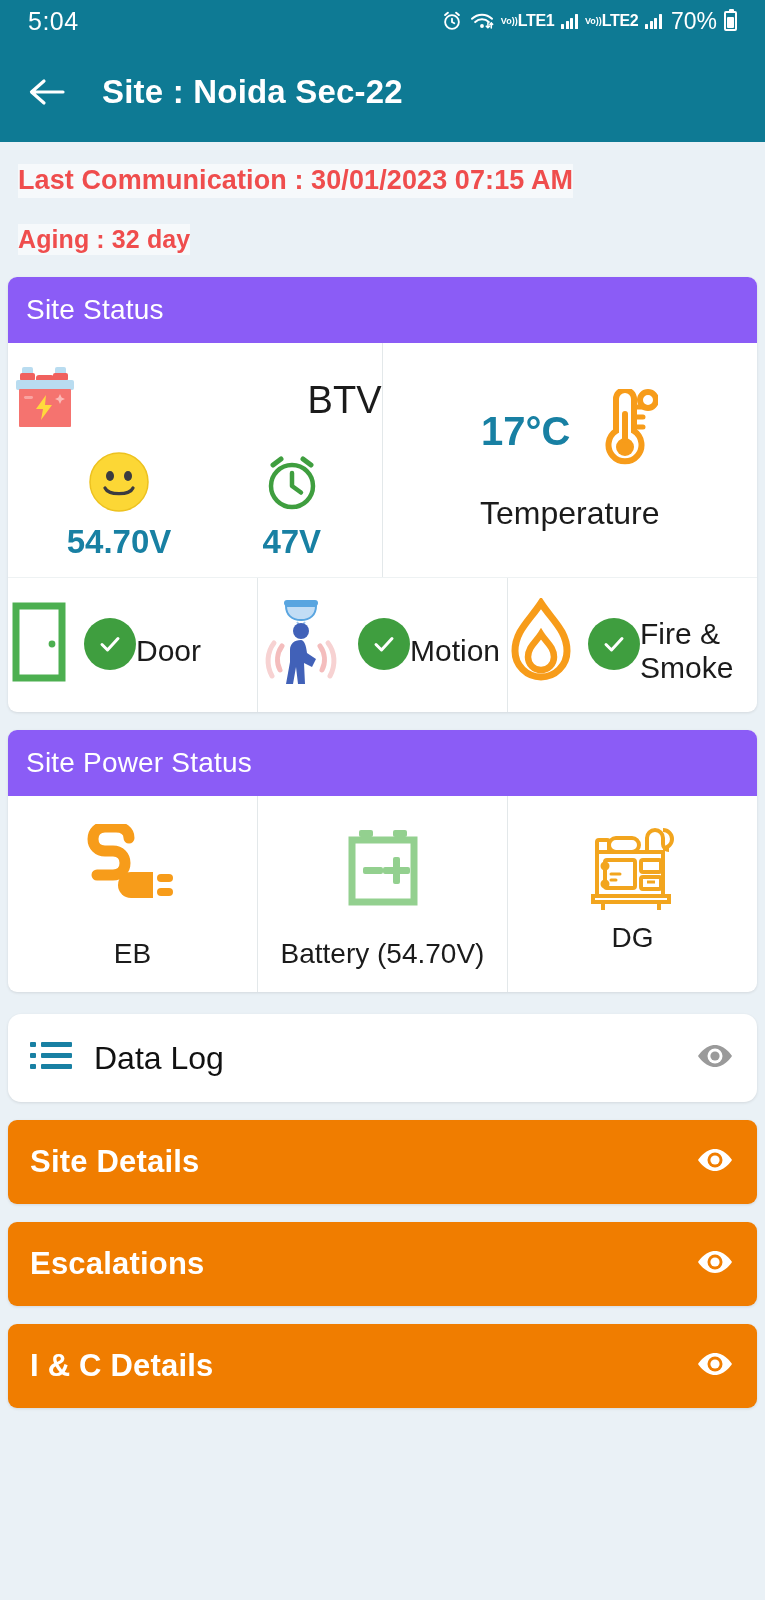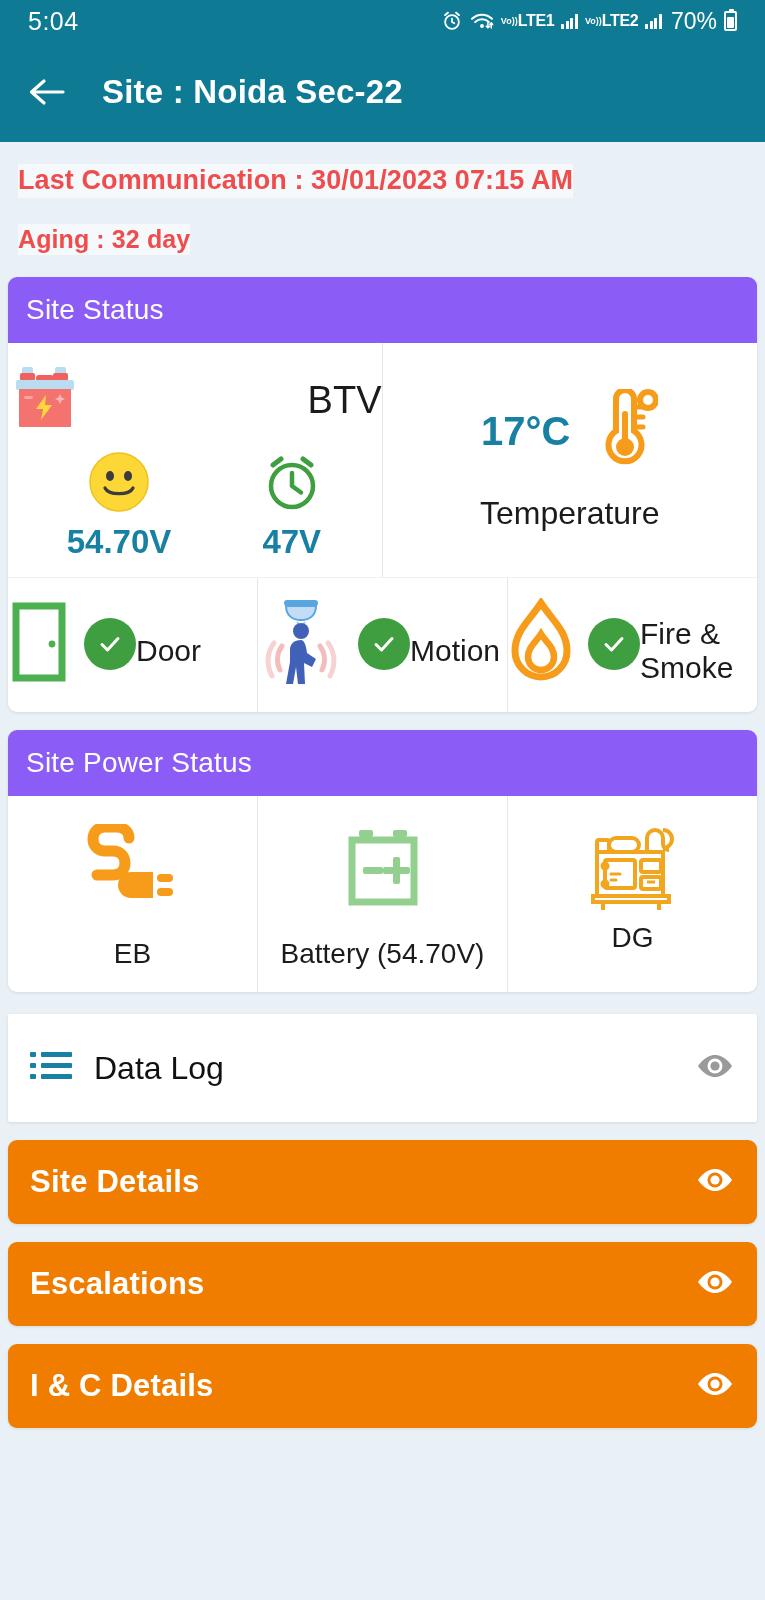--- a/index.html
+++ b/index.html
@@ -87,23 +87,23 @@
   
   .power{ display:flex; }
   .power-cell{ flex:1; padding:24px 0 22px 0; display:flex; flex-direction:column; align-items:center; }
   .power-cell + .power-cell{ border-left:1px solid #e3e8ea; }
   .power-ico{ height:96px; display:flex; align-items:center; justify-content:center; }
   .power-label{ font-size:28px; color:#1b1b1b; margin-top:22px; text-align:center; }
   .power-label.dg{ margin-top:6px; }
 
   
   .datalog{
-    margin:22px 8px 0 8px; background:#fff; border-radius:2px;
+    margin:22px 8px 0 8px; background:#fff; border-radius:13px;
     box-shadow:0 1px 3px rgba(0,0,0,.10);
-    height:108px; display:flex; align-items:center; padding:0 22px; cursor:pointer;
+    height:88px; display:flex; align-items:center; padding:0 22px; cursor:pointer;
   }
   .dl-label{ font-size:32px; color:#111; margin-left:22px; }
   .dl-eye{ margin-left:auto; }
 
   
   .obtn{
     margin:18px 8px 0 8px; background:#f07d00; border-radius:9px;
     height:84px; display:flex; align-items:center; padding:0 22px; cursor:pointer;
     box-shadow:0 1px 3px rgba(0,0,0,.10);
   }

